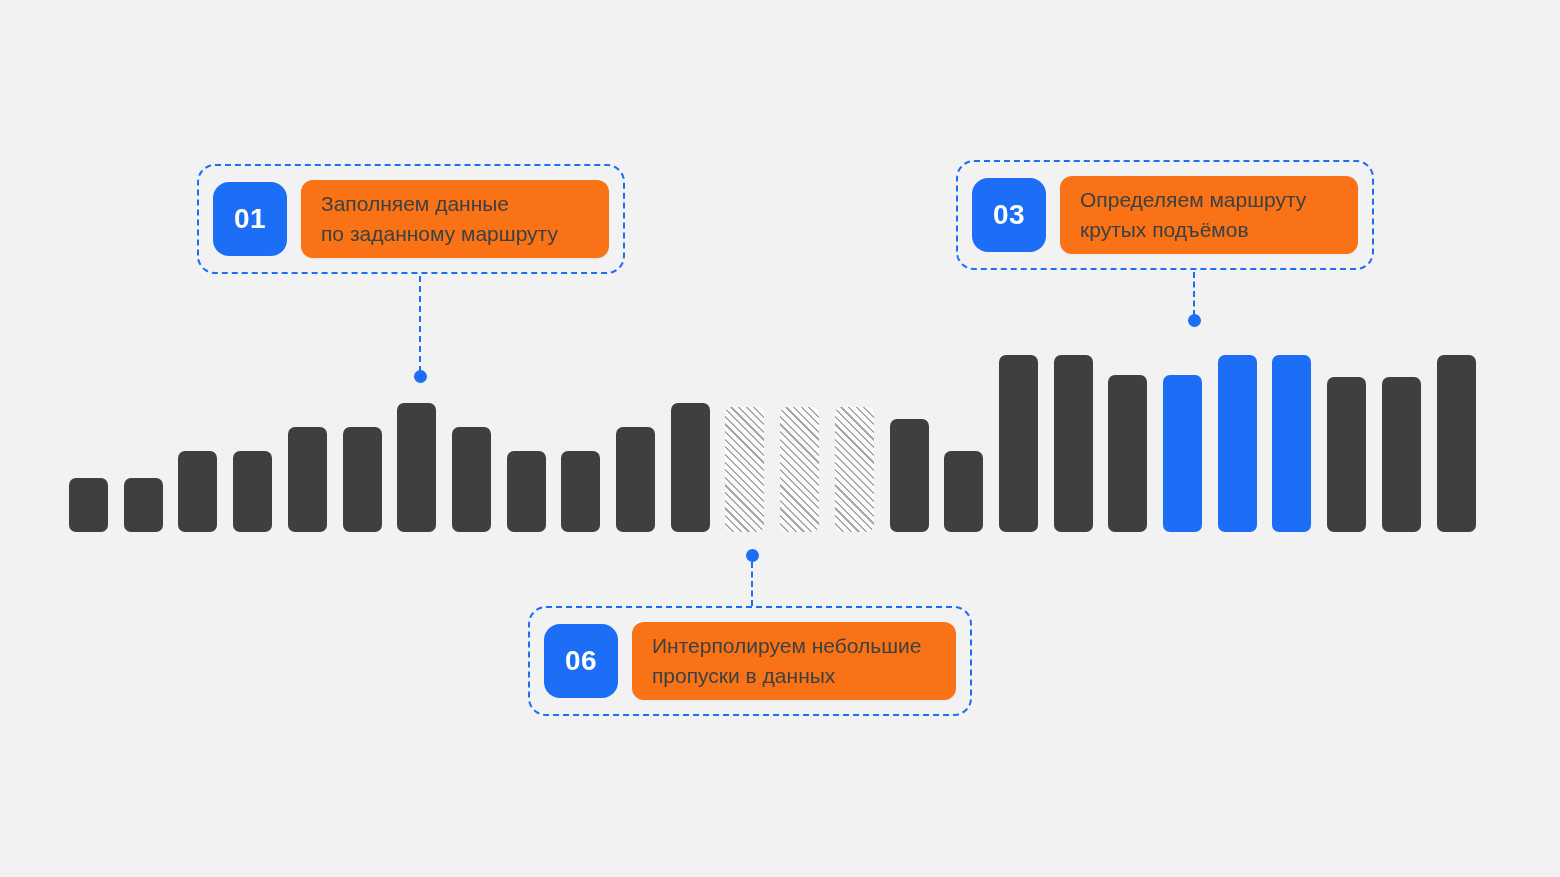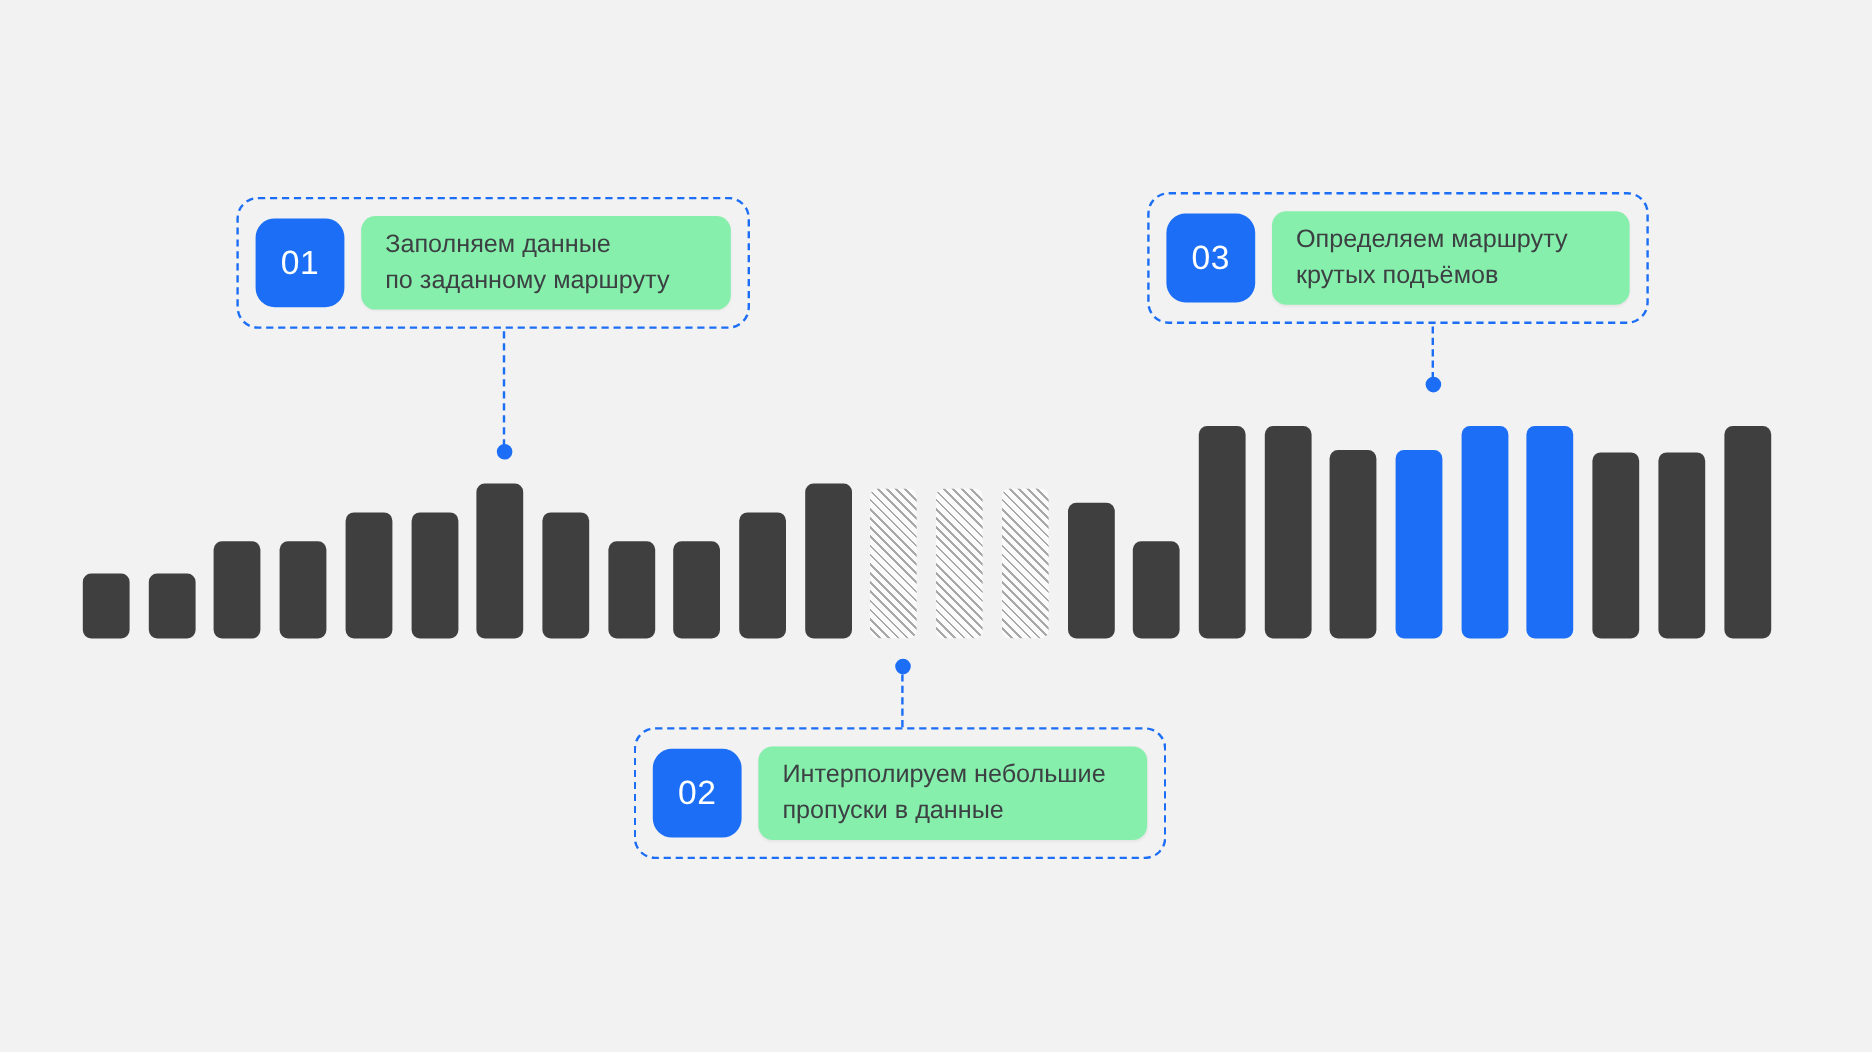--- a/index.html
+++ b/index.html
@@ -79,28 +79,28 @@
     flex: 0 0 auto;
     width: 74px;
     height: 74px;
     border-radius: 16px;
     background: #1b6ef5;
     color: #ffffff;
     display: flex;
     align-items: center;
     justify-content: center;
     font-size: 28px;
-    font-weight: 400;
+    font-weight: 700;
     letter-spacing: 0.5px;
     line-height: 1;
   }
   .textbox {
     flex: 1 1 auto;
     align-self: stretch;
-    background: #86efac;
+    background: #f97316;
     border-radius: 12px;
     display: flex;
     align-items: center;
     padding: 0 20px;
     box-shadow: 0 1px 2px rgba(0,0,0,0.05);
   }
   .textbox .lines {
     font-size: 21px;
     line-height: 1.42;
     color: #3c4043;
@@ -156,24 +156,24 @@
 
   <div class="callout" id="callout-01">
     <div class="badge">01</div>
     <div class="textbox">
       <div class="lines">Заполняем данные
 по заданному маршруту</div>
     </div>
   </div>
 
   <div class="callout" id="callout-02">
-    <div class="badge">02</div>
+    <div class="badge">06</div>
     <div class="textbox">
       <div class="lines">Интерполируем небольшие
-пропуски в данные</div>
+пропуски в данных</div>
     </div>
   </div>
 
   <div class="callout" id="callout-03">
     <div class="badge">03</div>
     <div class="textbox">
       <div class="lines">Определяем маршруту
 крутых подъёмов</div>
     </div>
   </div>

